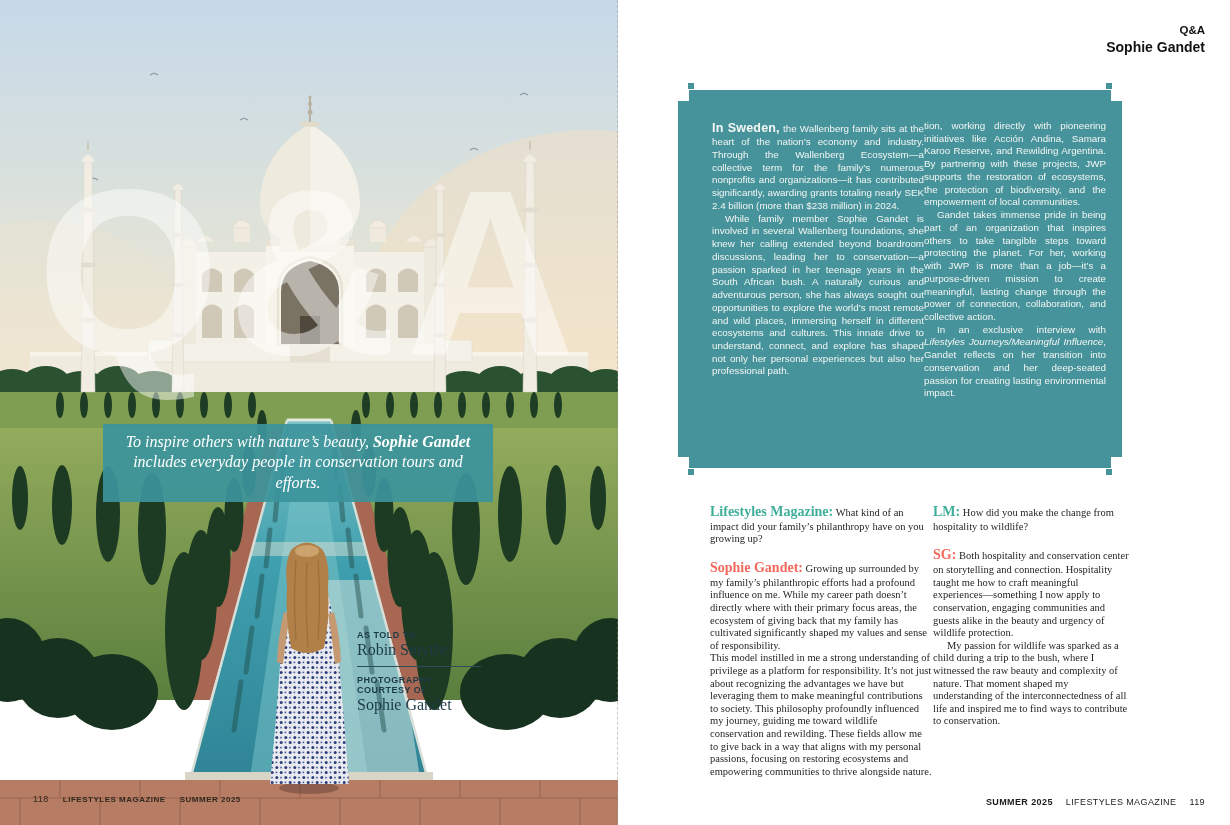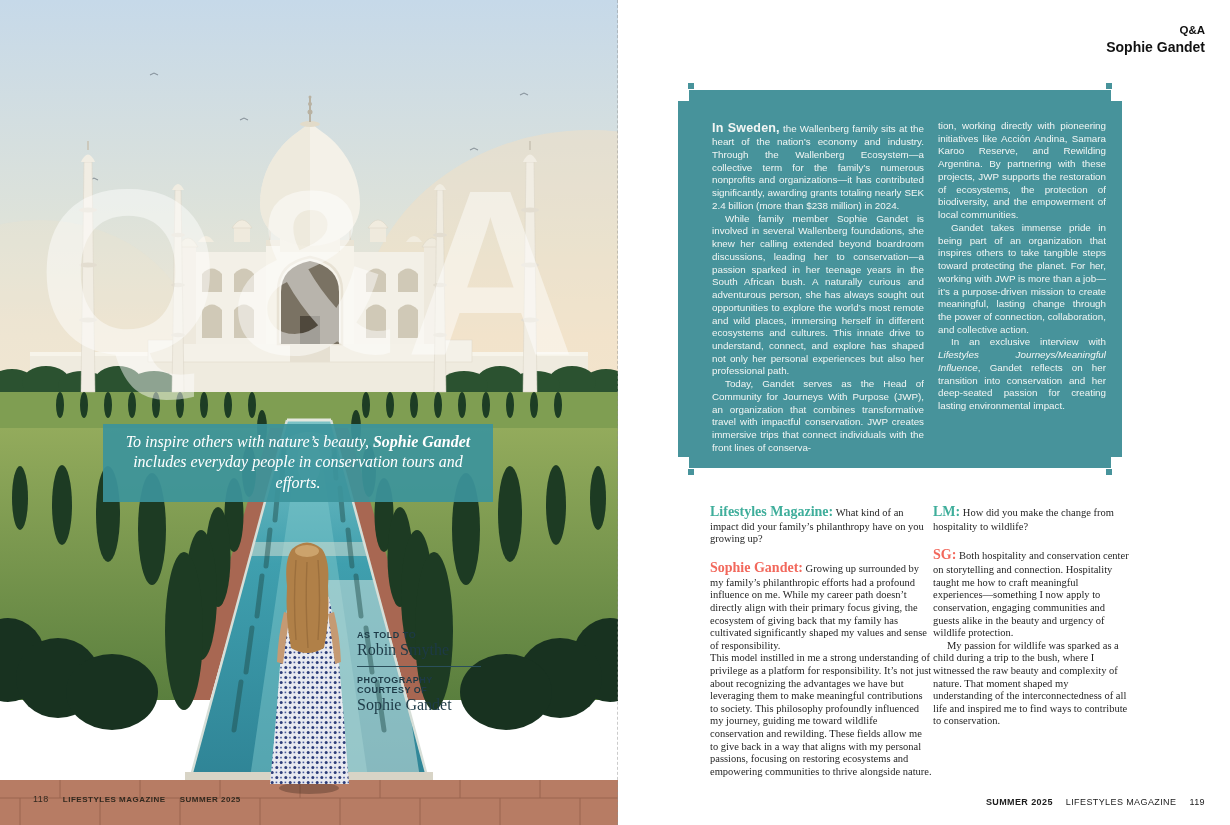--- a/index.html
+++ b/index.html
@@ -40,21 +40,21 @@
   .rp-header .name   { font-size:14px;   font-weight:bold; }
 
   .intro-box { position:absolute; left:60px; top:90px; width:444px; height:378px; background:#47939b; }
   .corner { position:absolute; background:#fff; width:13px; height:13px; }
   .corner.tl{ top:-2px; left:-2px; } .corner.tr{ top:-2px; right:-2px; }
   .corner.bl{ bottom:-2px; left:-2px; } .corner.br{ bottom:-2px; right:-2px; }
   .csq { position:absolute; background:#47939b; width:6px; height:6px; }
   .csq.tl{ top:-7px; left:10px; } .csq.tr{ top:-7px; right:10px; }
   .csq.bl{ bottom:-7px; left:10px; } .csq.br{ bottom:-7px; right:10px; }
 
-  .intro-cols { display:flex; padding:30px 16px 0 34px; gap:14px; }
+  .intro-cols { display:flex; padding:30px 16px 0 34px; }
   .icol { color:#f2f6f4; font-size:9.8px; line-height:1.3; text-align:justify; }
   .icol-1 { width:212px; flex:none; }
   .icol-2 { flex:1; }
   .icol p { margin:0; }
   .icol p.ind { text-indent:13px; }
   .lead-in { font-weight:bold; font-size:12.5px; letter-spacing:.2px; }
   .ital { font-style:italic; }
 
   .qa-col { position:absolute; top:504px; font-family:"Liberation Serif", serif;
             font-size:10.5px; line-height:1.2; color:#1f1f1f; }
@@ -366,33 +366,32 @@
       <div class="corner br"></div>
       <div class="csq tl"></div>
       <div class="csq tr"></div>
       <div class="csq bl"></div>
       <div class="csq br"></div>
 
       <div class="intro-cols">
         <div class="icol icol-1">
           <p><span class="lead-in">In Sweden,</span><span> the Wallenberg family sits at the heart of the nation’s economy and industry. Through the Wallenberg Ecosystem—a collective term for the family’s numerous nonprofits and organizations—it has contributed significantly, awarding grants totaling nearly SEK 2.4 billion (more than $238 million) in 2024.</span></p>
           <p class="ind">While family member Sophie Gandet is involved in several Wallenberg foundations, she knew her calling extended beyond boardroom discussions, leading her to conservation—a passion sparked in her teenage years in the South African bush. A naturally curious and adventurous person, she has always sought out opportunities to explore the world’s most remote and wild places, immersing herself in different ecosystems and cultures. This innate drive to understand, connect, and explore has shaped not only her personal experiences but also her professional path.</p>
-          <p class="ind">Today, Gandet serves as the Head of Community for Journeys With Purpose (JWP), an organization that combines transformative travel with impactful conservation. JWP creates immersive trips that connect individuals with the front lines of conserva-</p>
         </div>
         <div class="icol icol-2">
           <p>tion, working directly with pioneering initiatives like Acción Andina, Samara Karoo Reserve, and Rewilding Argentina. By partnering with these projects, JWP supports the restoration of ecosystems, the protection of biodiversity, and the empowerment of local communities.</p>
           <p class="ind">Gandet takes immense pride in being part of an organization that inspires others to take tangible steps toward protecting the planet. For her, working with JWP is more than a job—it’s a purpose-driven mission to create meaningful, lasting change through the power of connection, collaboration, and collective action.</p>
           <p class="ind"><span>In an exclusive interview with </span><span class="ital">Lifestyles Journeys/Meaningful Influence</span><span>, Gandet reflects on her transition into conservation and her deep-seated passion for creating lasting environmental impact.</span></p>
         </div>
       </div>
     </div>
 
     <div class="qa-col qa-col-left">
       <p class="q-block"><span class="lab teal">Lifestyles Magazine:</span> <span>What kind of an impact did your family’s philanthropy have on you growing up?</span></p>
-      <p><span class="lab coral">Sophie Gandet:</span> <span>Growing up surrounded by my family’s philanthropic efforts had a profound influence on me. While my career path doesn’t directly align with their primary focus giving, the ecosystem of giving back that my family has cultivated significantly shaped my values and sense of responsibility.</span></p>
+      <p><span class="lab coral">Sophie Gandet:</span> <span>Growing up surrounded by my family’s philanthropic efforts had a profound influence on me. While my career path doesn’t directly where with their primary focus areas, the ecosystem of giving back that my family has cultivated significantly shaped my values and sense of responsibility.</span></p>
       <p>This model instilled in me a strong understanding of privilege as a platform for responsibility. It’s not just about recognizing the advantages we have but leveraging them to make meaningful contributions to society. This philosophy profoundly influenced my journey, guiding me toward wildlife conservation and rewilding. These fields allow me to give back in a way that aligns with my personal passions, focusing on restoring ecosystems and empowering communities to thrive alongside nature.</p>
     </div>
 
     <div class="qa-col qa-col-right">
       <p class="q-block"><span class="lab teal">LM:</span> <span>How did you make the change from hospitality to wildlife?</span></p>
       <p><span class="lab coral">SG:</span> <span>Both hospitality and conservation center on storytelling and connection. Hospitality taught me how to craft meaningful experiences—something I now apply to conservation, engaging communities and guests alike in the beauty and urgency of wildlife protection.</span></p>
       <p class="ind2">My passion for wildlife was sparked as a child during a trip to the bush, where I witnessed the raw beauty and complexity of nature. That moment shaped my understanding of the interconnectedness of all life and inspired me to find ways to contribute to conservation.</p>
     </div>
 
     <div class="footer-right">

